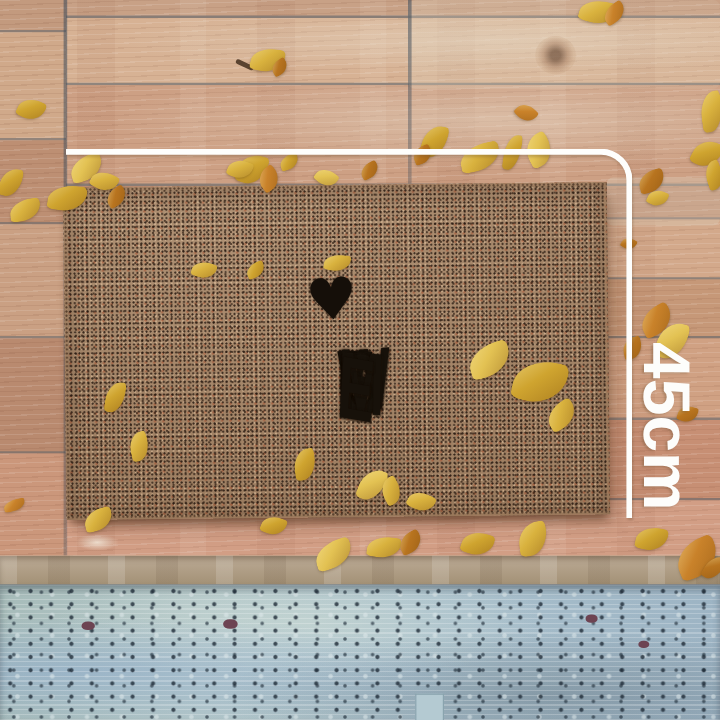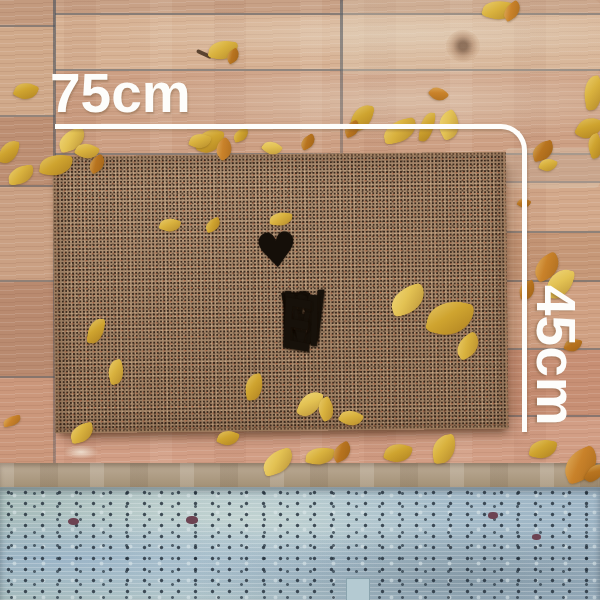--- a/index.html
+++ b/index.html
@@ -224,17 +224,16 @@
       <div class="leaf" style="left: 332px; top: 444px; width: 20px; height: 16px; transform: rotate(-28deg); background-color: rgb(184, 116, 31);"></div>
       <div class="leaf" style="left: 385px; top: 443px; width: 26px; height: 20px; transform: rotate(18deg); background-color: rgb(207, 164, 47);"></div>
       <div class="leaf" style="left: 432px; top: 435px; width: 24px; height: 28px; transform: rotate(-8deg); background-color: rgb(217, 178, 62);"></div>
       <div class="leaf" style="left: 530px; top: 439px; width: 26px; height: 20px; transform: rotate(12deg); background-color: rgb(207, 164, 47);"></div>
       <div class="leaf" style="left: 563px; top: 450px; width: 36px; height: 30px; transform: rotate(-22deg); background-color: rgb(201, 130, 42);"></div>
       <div class="leaf" style="left: 588px; top: 462px; width: 14px; height: 22px; transform: rotate(32deg); background-color: rgb(184, 116, 31);"></div>
     </div>
 
   <div class="anno">
     <div class="bracket"></div>
-    <div class="dim dim-w">75cm</div>
     <div class="dim dim-h">45cm</div>
   </div>
 
 </div>
 
 </body></html>

